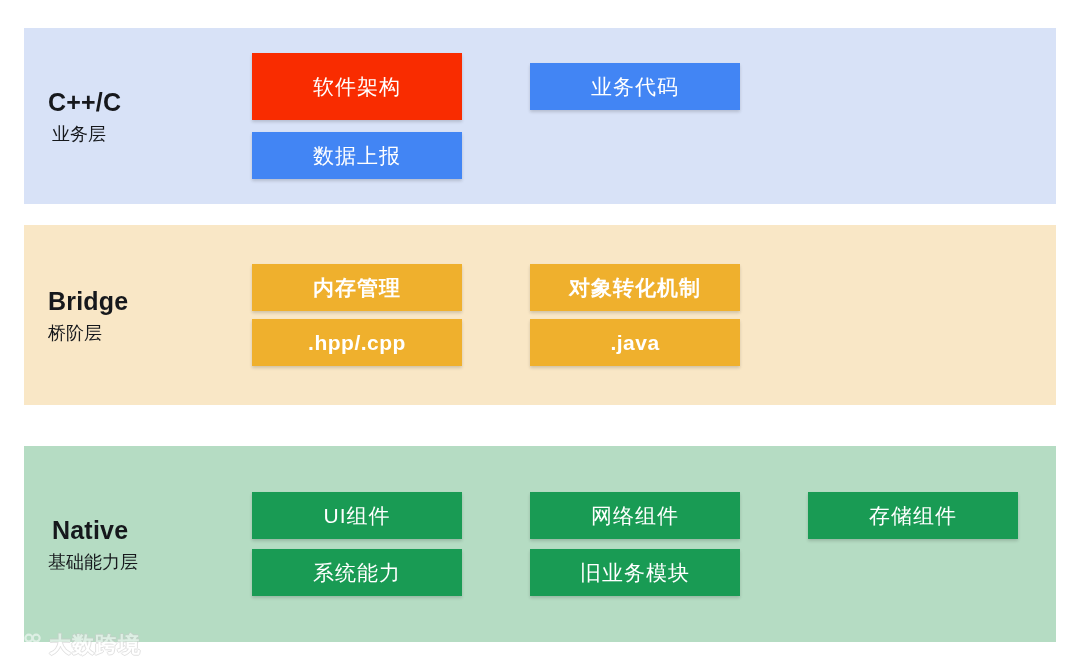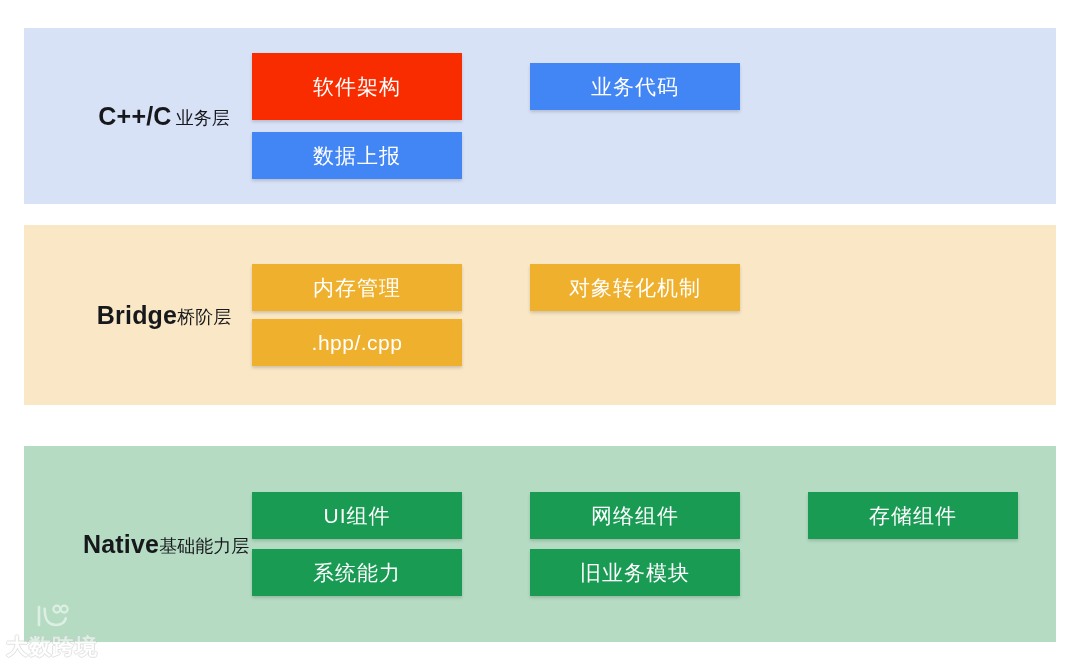--- a/index.html
+++ b/index.html
@@ -35,22 +35,23 @@
   }
   .layer-0 { top: 28px;  height: 176px; background: #d8e2f7; }
   .layer-1 { top: 225px; height: 180px; background: #f9e7c6; }
   .layer-2 { top: 446px; height: 196px; background: #b5dcc3; }
 
   
   .layer-label {
     width: 228px;
     flex: 0 0 228px;
     box-sizing: border-box;
-    padding-left: 52px;
-    display: flex;
+    padding-left: 24px;
+    display: flex;
+    flex-direction: column;
     align-items: flex-start;
     justify-content: center;
   }
   .label-title {
     font-size: 25px;
     font-weight: bold;
     color: #16181c;
     letter-spacing: 0.2px;
     line-height: 1.2;
     white-space: nowrap;
@@ -110,30 +111,30 @@
   }
   .box.red   { background: #f92c00; }
   .box.blue  { background: #4285f4; }
   .box.amber { background: #efb02d; }
   .box.green { background: #199b54; }
 
   .box.latin { letter-spacing: 0.5px; }
 
   
   .layer-0 .layer-grid { gap: 12px; }
-  .layer-1 .layer-grid { gap: 8px; }
+  .layer-1 .layer-grid { gap: 8px; font-weight: bold; }
   .layer-2 .layer-grid { gap: 10px; }
 
   
   #watermark {
     position: absolute;
     left: 6px;
     bottom: 4px;
     display: flex;
-    flex-direction: column;
+    flex-direction: row;
     align-items: center;
     gap: 7px;
     opacity: 0.55;
     pointer-events: none;
   }
   #watermark .wm-logo {
     width: 36px;
     height: 26px;
     display: block;
   }
@@ -189,20 +190,23 @@
         </div>
         <div class="cell">
           <div class="box amber">对象转化机制</div>
         </div>
         <div class="cell empty"></div>
       </div>
       <div class="grid-row">
         <div class="cell">
           <div class="box amber latin">.hpp/.cpp</div>
         </div>
+        <div class="cell">
+          <div class="box amber latin">.java</div>
+        </div>
       </div>
     </div>
   </div>
 
   <div class="layer layer-2">
     <div class="layer-label">
       <div class="label-title">Native</div>
       <div class="label-sub">基础能力层</div>
     </div>
     <div class="layer-grid">

